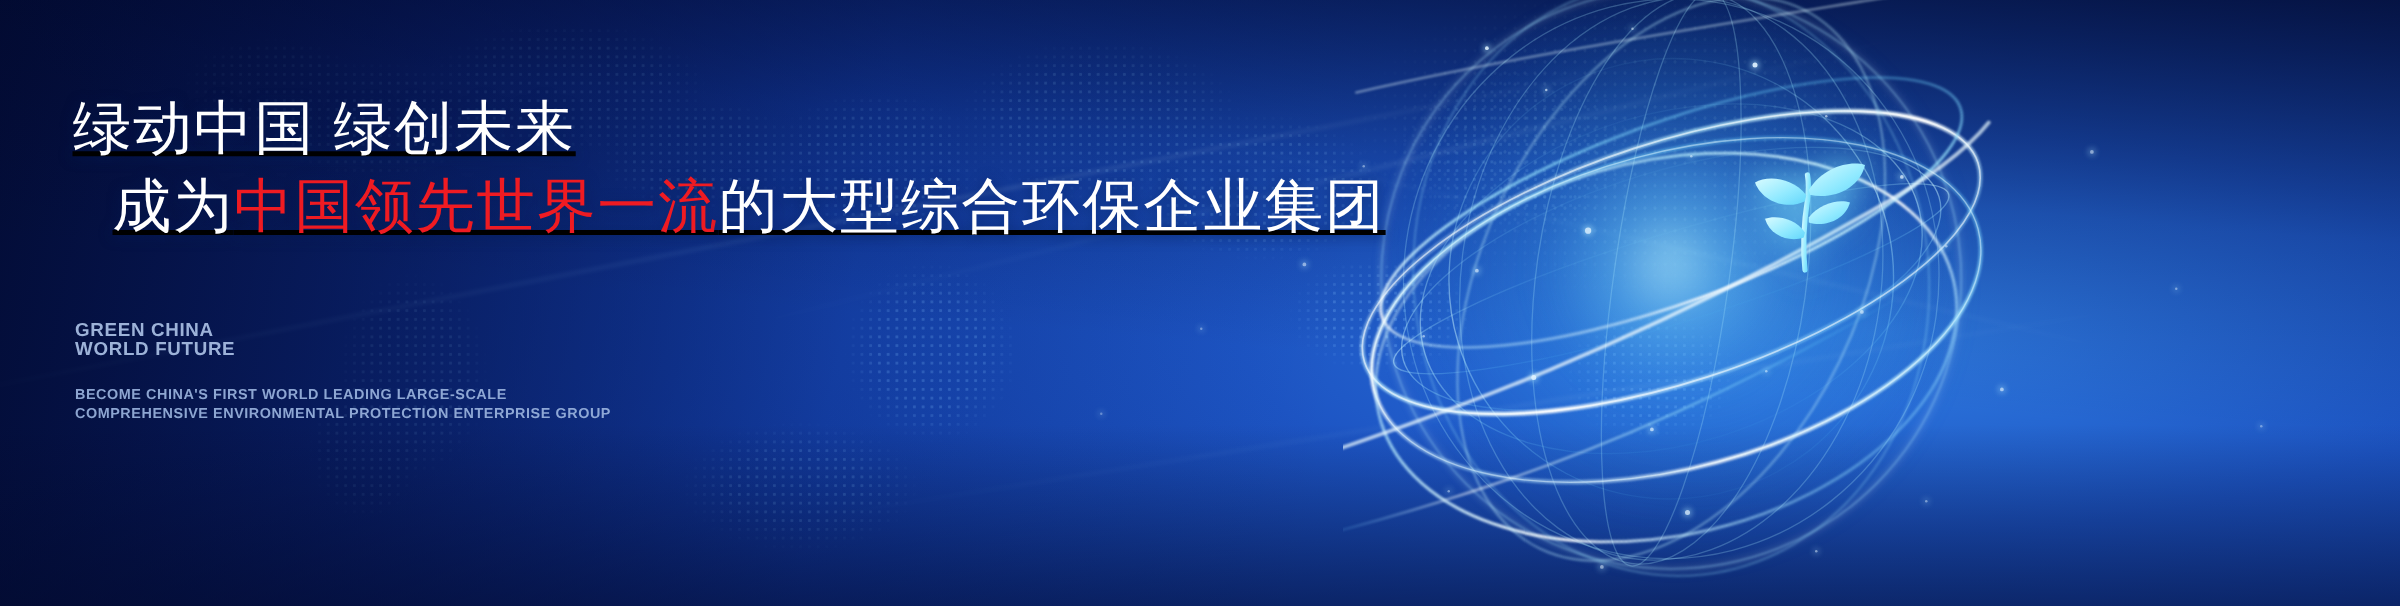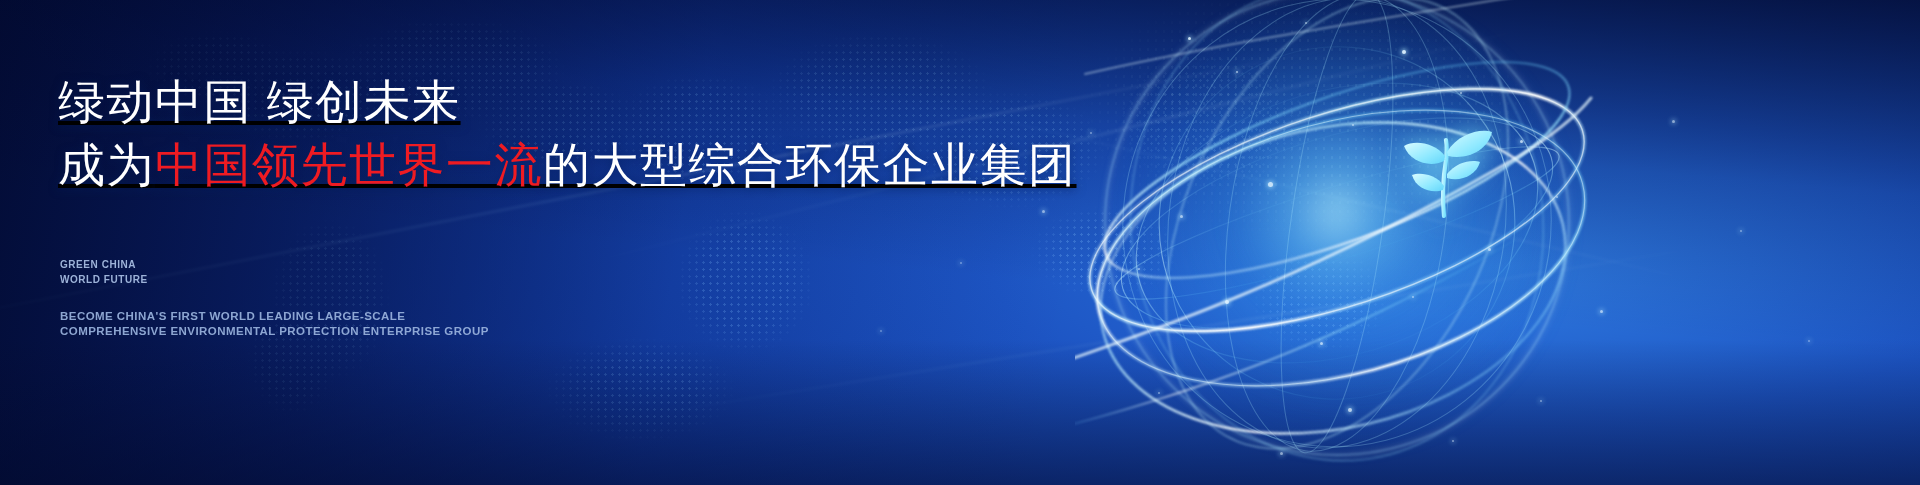--- a/index.html
+++ b/index.html
@@ -141,27 +141,27 @@
   .hl-line {
     font-family:"Liberation Sans", sans-serif;
     font-size:47px;
     line-height:56px;
     letter-spacing:1.5px;
     color:#ffffff;
     font-weight:400;
     white-space:nowrap;
     text-shadow:0 1px 10px rgba(0,30,90,.55);
   }
-  .hl-line-2 { margin-top:7px; }
+  .hl-line-2 { margin-top:7px;margin-left:32px; }
   .hl-red { color:#ef1b22; }
 
   .sub-en {
     position:absolute;
     top:258px; left:2px;
-    font-size:10px;
+    font-size:15px;
     font-weight:bold;
     line-height:14.5px;
     letter-spacing:.55px;
     color:#a9bfe4;
     opacity:.93;
   }
   .sub-en-long {
     position:absolute;
     top:309px; left:2px;
     font-size:11.5px;

